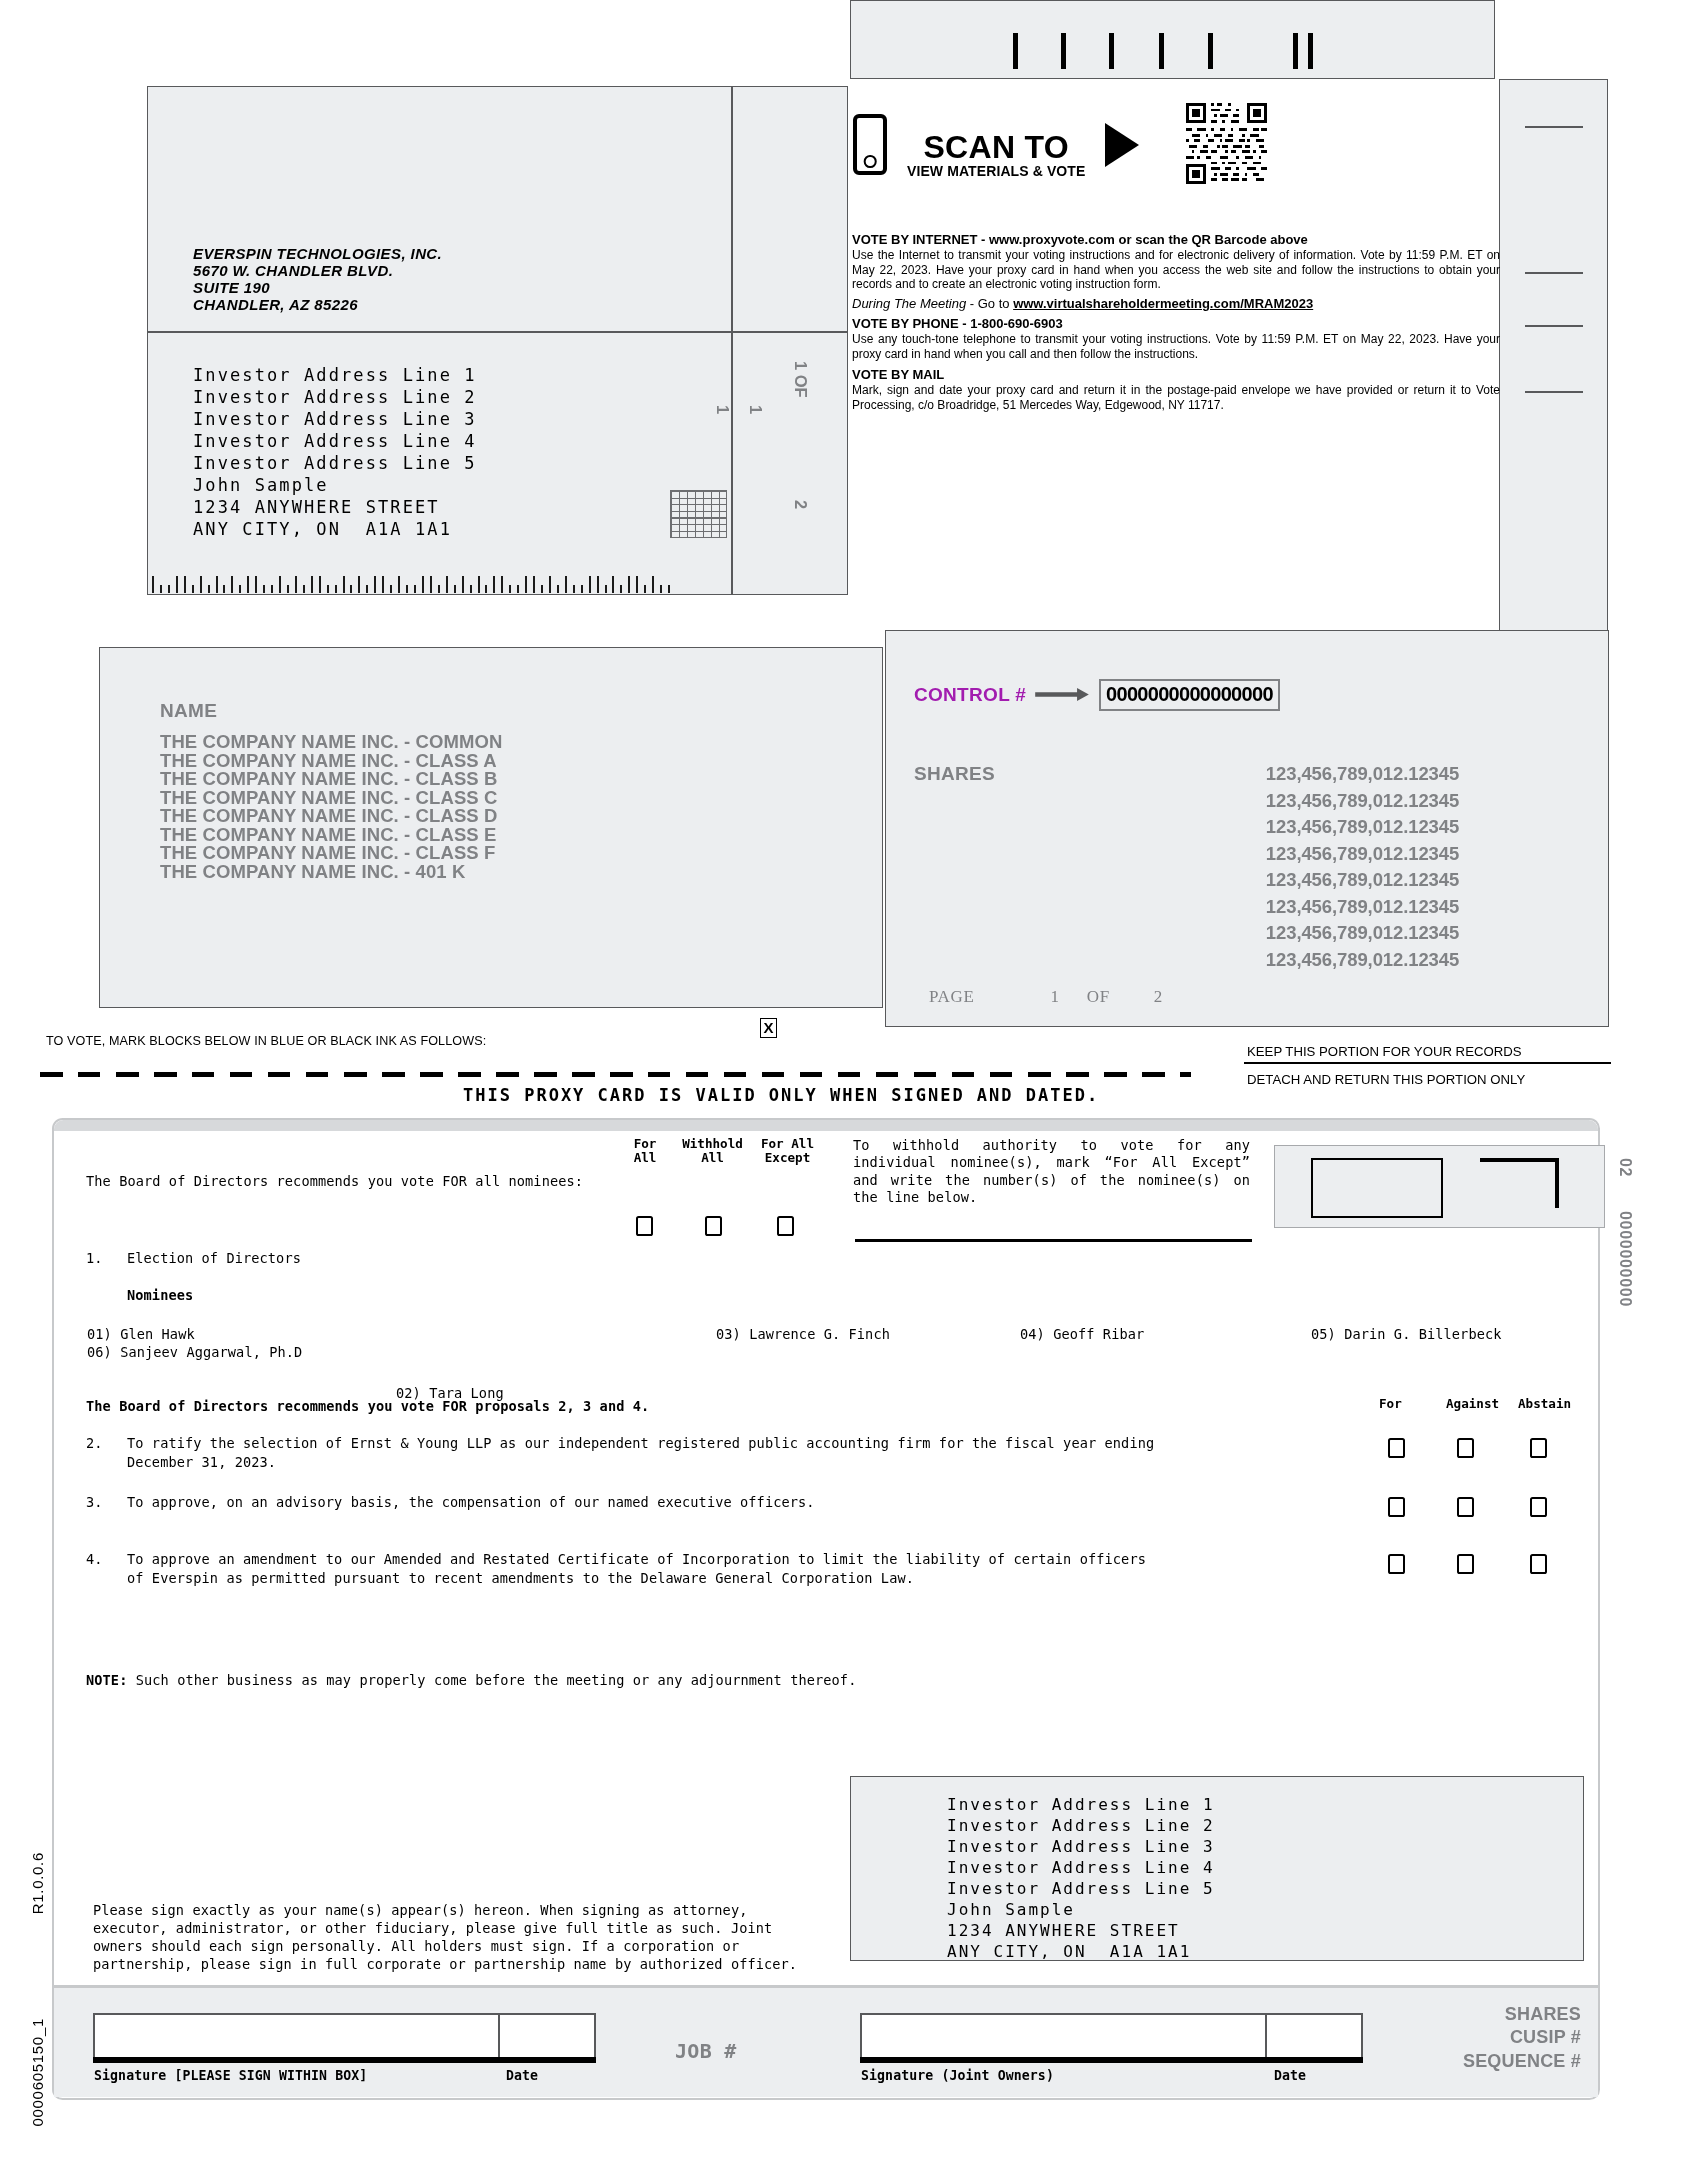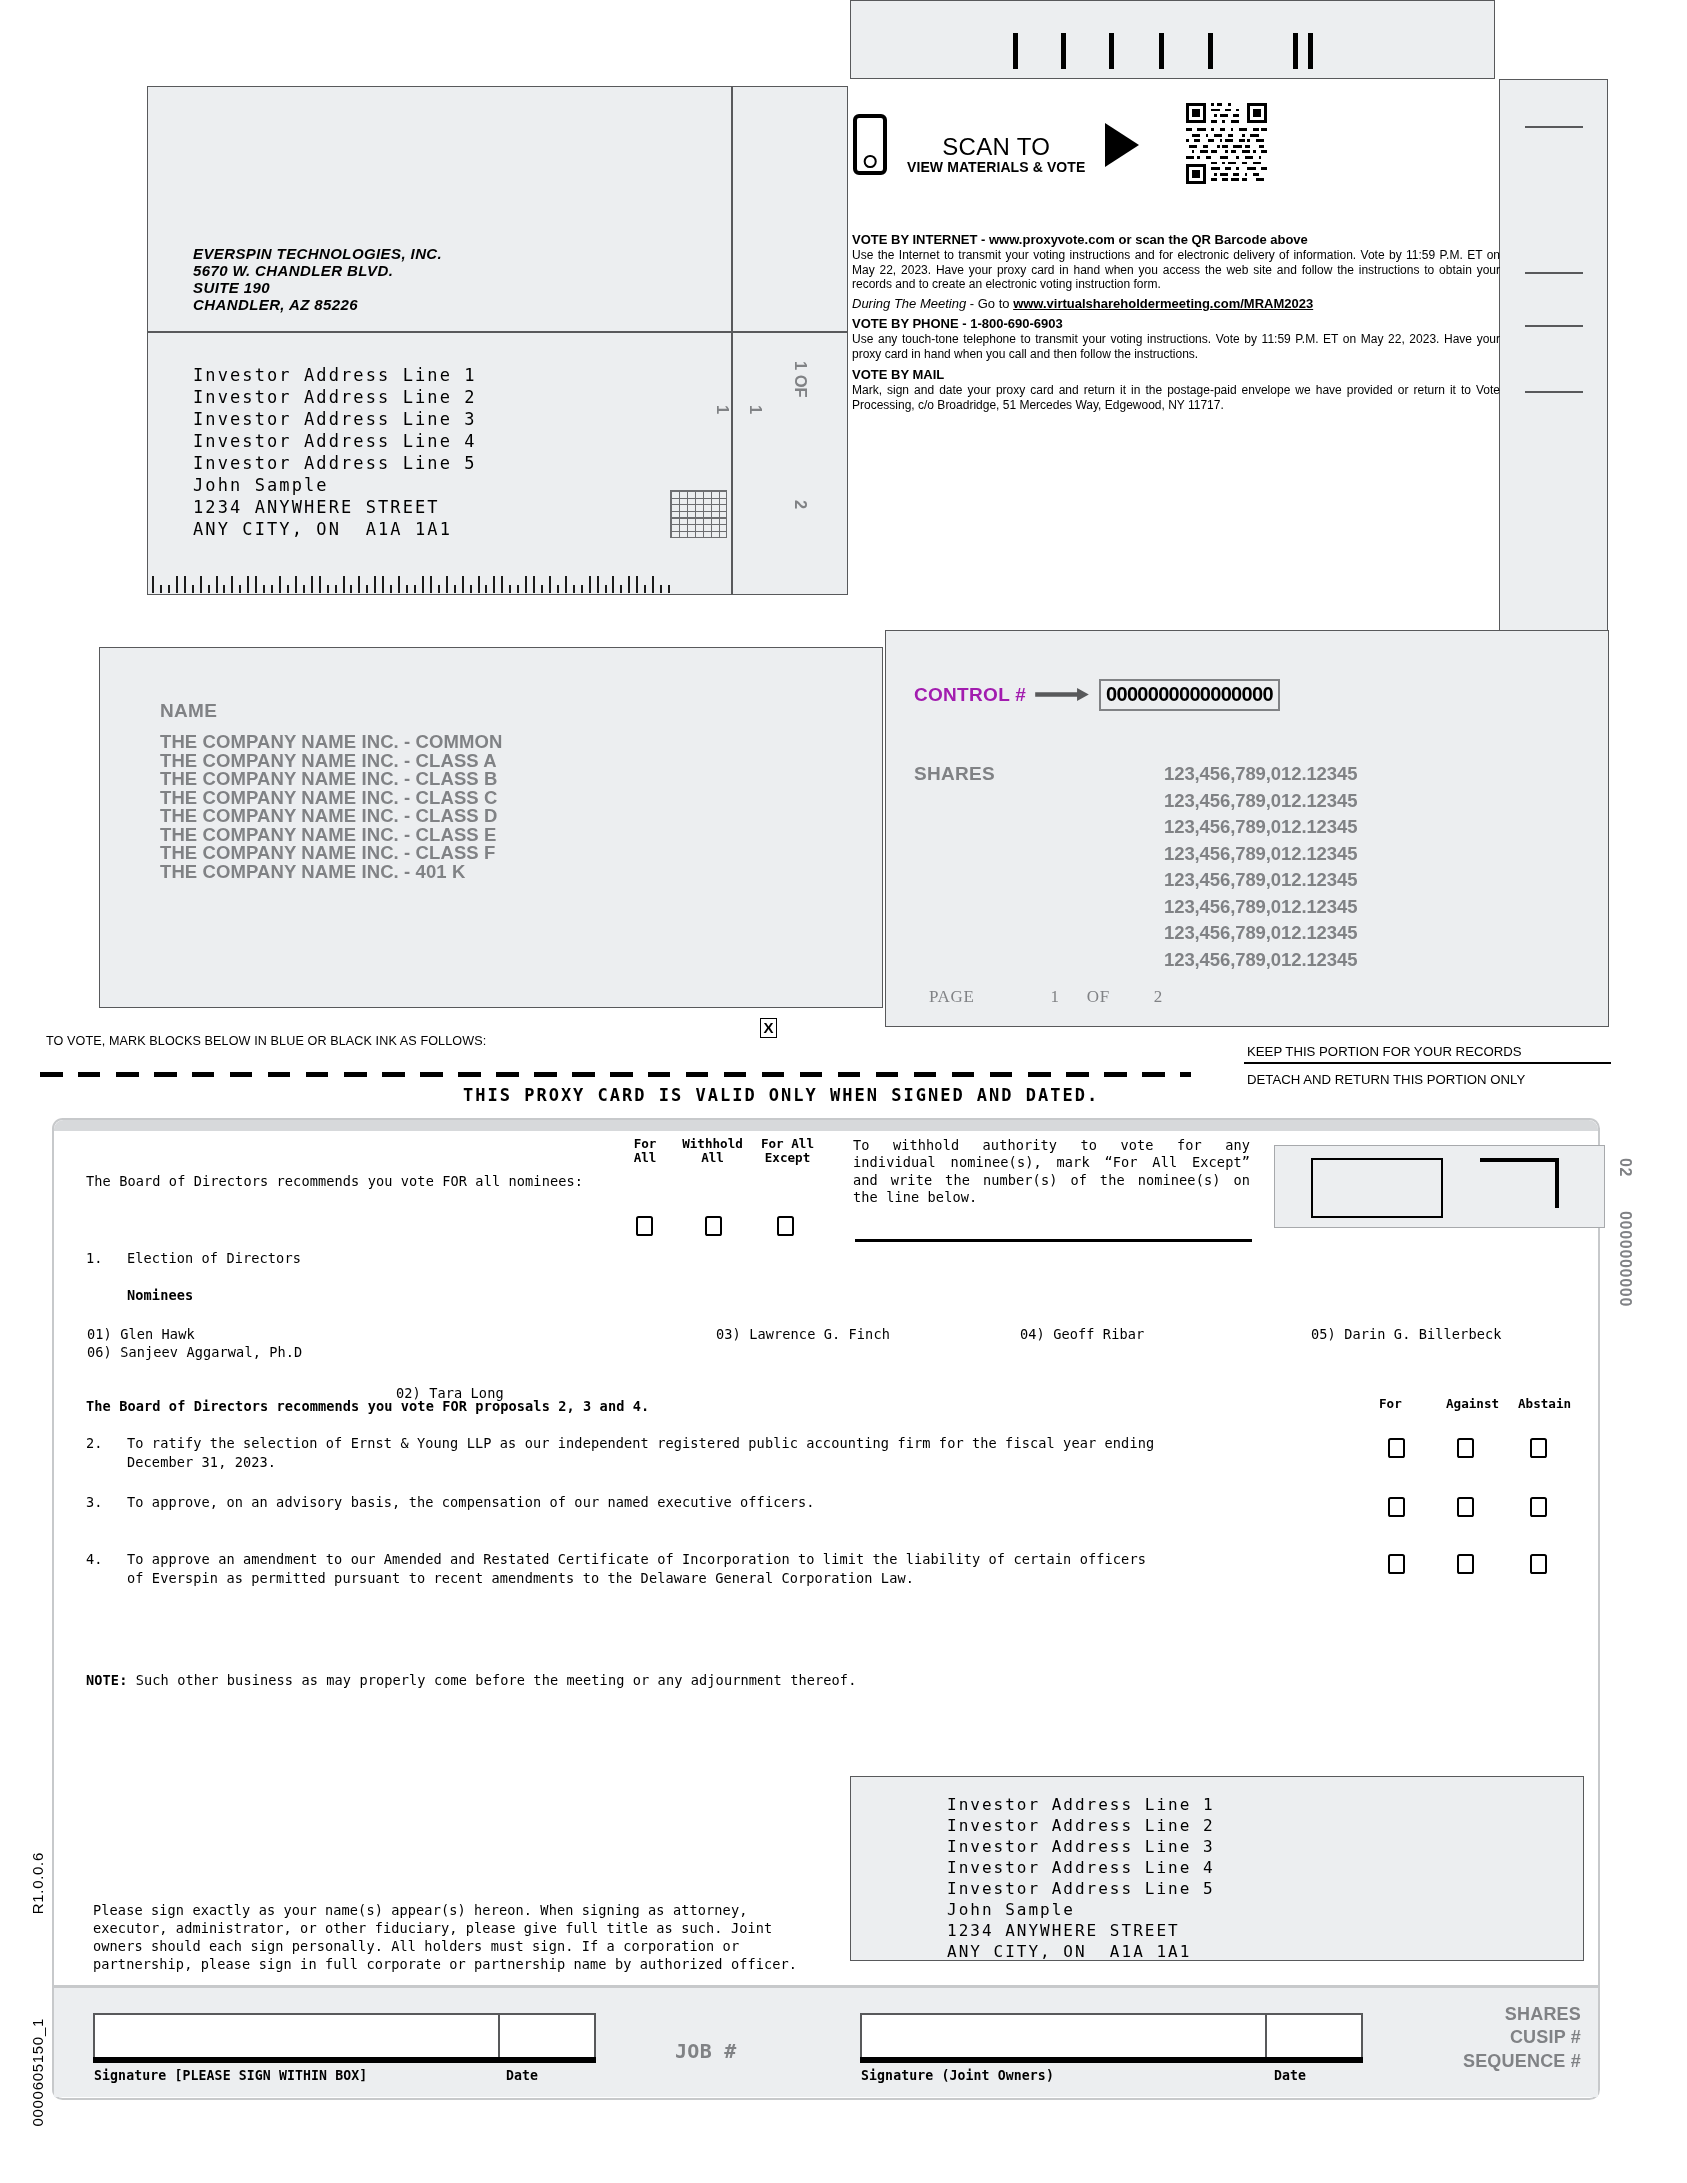--- a/index.html
+++ b/index.html
@@ -39,39 +39,39 @@
         border:1.3px solid #6d6e71;box-sizing:border-box;}
 
   .vert{writing-mode:vertical-rl;}
 
   
   #scan-row{left:853px;top:103px;width:615px;height:83px;}
   #phone{width:34px;height:61px;border:4px solid #000;border-radius:6px;
          box-sizing:border-box;position:relative;background:#fff;}
   #phone:after{content:"";position:absolute;left:50%;bottom:3.3px;transform:translateX(-50%);
          width:8.6px;height:8.6px;border:2px solid #000;border-radius:50%;}
-  #scan-title{font-size:24px;font-weight:normal;letter-spacing:0.3px;line-height:1;margin-top:20px;}
+  #scan-title{font-size:32px;font-weight:bold;letter-spacing:0.3px;line-height:1;margin-top:20px;}
   #scan-sub{font-size:14px;font-weight:bold;letter-spacing:0.1px;}
   #play-tri{width:0;height:0;border-left:34px solid #000;
             border-top:22.5px solid transparent;border-bottom:22.5px solid transparent;}
   #qr{width:81px;height:81px;}
 
   
   #votebox{left:852px;top:232px;width:648px;}
   #votebox .h{font-size:13px;font-weight:bold;line-height:1.2;margin-top:5.3px;}
   #votebox .p{font-size:12px;line-height:1.21;text-align:justify;margin-top:0.7px;}
   #votebox .it{font-style:italic;font-weight:normal;}
   #votebox u{text-decoration:underline;}
 
   
   #name-panel{left:99px;top:647px;width:784px;height:361px;}
   #shares-panel{left:885px;top:630px;width:724px;height:397px;}
   .col-head{font-size:19px;font-weight:bold;color:#808285;letter-spacing:0.3px;}
   .name-row{font-size:18.5px;font-weight:bold;color:#808285;letter-spacing:0.1px;line-height:1.0;}
-  .share-row{font-size:18.5px;font-weight:bold;color:#808285;text-align:left;letter-spacing:-0.1px;}
+  .share-row{font-size:18.5px;font-weight:bold;color:#808285;text-align:center;letter-spacing:-0.1px;}
   #ctl-label{font-size:19px;font-weight:bold;color:#a21caf;letter-spacing:0.3px;}
   #ctl-box{border:2px solid #808285;padding:2px 5.3px 2.6px 5.3px;display:inline-block;background:#eceef0;}
   #ctl-num{font-size:20px;font-weight:bold;letter-spacing:-0.7px;color:#000;}
   .pg{font-size:17px;color:#808285;font-family:"Liberation Serif",serif;letter-spacing:0.7px;}
 
   
   #tovote{left:46px;top:1034px;font-size:12.6px;letter-spacing:0.1px;}
   #xbox{left:760px;top:1018px;width:17px;height:20px;border:1.3px solid #000;box-sizing:border-box;
         font-size:15px;font-weight:bold;text-align:center;line-height:17px;}
   #dash{left:40px;top:1072px;width:1151px;height:4.6px;

